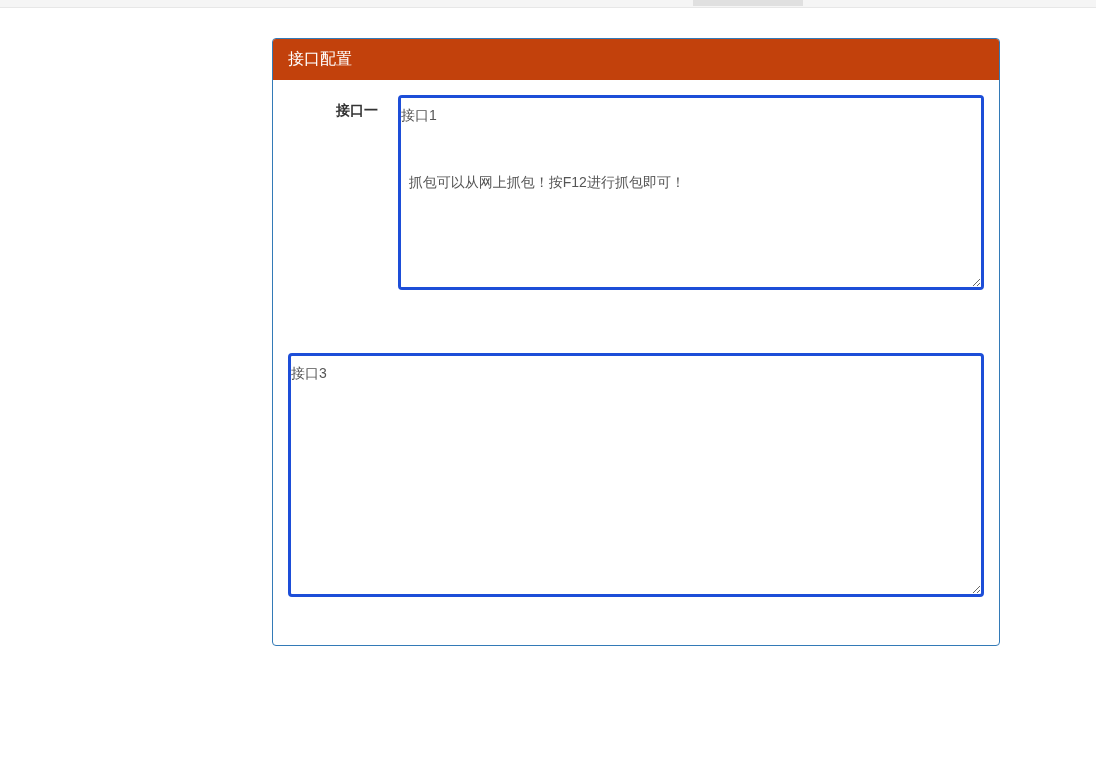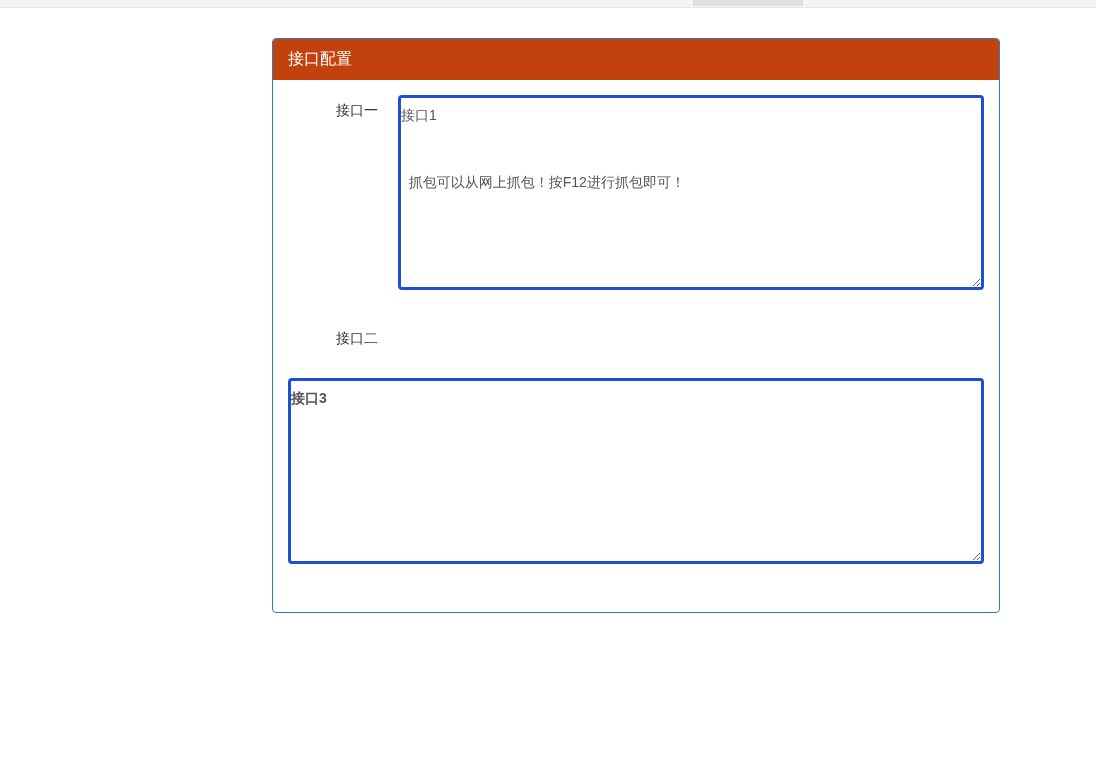--- a/index.html
+++ b/index.html
@@ -50,21 +50,21 @@
     }
     .form-group {
       display: flex;
       margin-bottom: 30px;
     }
     .form-label {
       width: 110px;
       padding-right: 20px;
       padding-top: 7px;
       text-align: right;
-      font-weight: normal;
+      font-weight: bold;
       font-size: 14px;
       color: #333;
     }
     .form-field {
       flex: 1;
     }
     .form-textarea {
       width: 100%;
       padding: 6px 0;
       font-size: 14px;
@@ -76,22 +76,21 @@
       resize: both;
       font-family: inherit;
     }
     .ta-1 {
       height: 195px;
     }
     .ta-2 {
       height: 195px;
     }
     .ta-3 {
-      height: 186px;
-      font-weight: bold;
+      height: 244px;
     }
   </style>
 </head>
 <body>
 
 <div class="top-bar"></div>
 <div class="top-tab"></div>
 
 <div class="container">
   <div class="panel">
@@ -107,21 +106,20 @@
   抓包可以从网上抓包！按F12进行抓包即可！
 
 
 
 
   不会可以联系QQ1187757385</textarea>
         </div>
       </div>
 
       <div class="form-group">
-        <label class="form-label">接口二</label>
       </div>
 
       <div class="form-group">
         <div class="form-field">
           <textarea class="form-textarea ta-3" style="">接口3</textarea>
         </div>
       </div>
 
     </div>
   </div>

